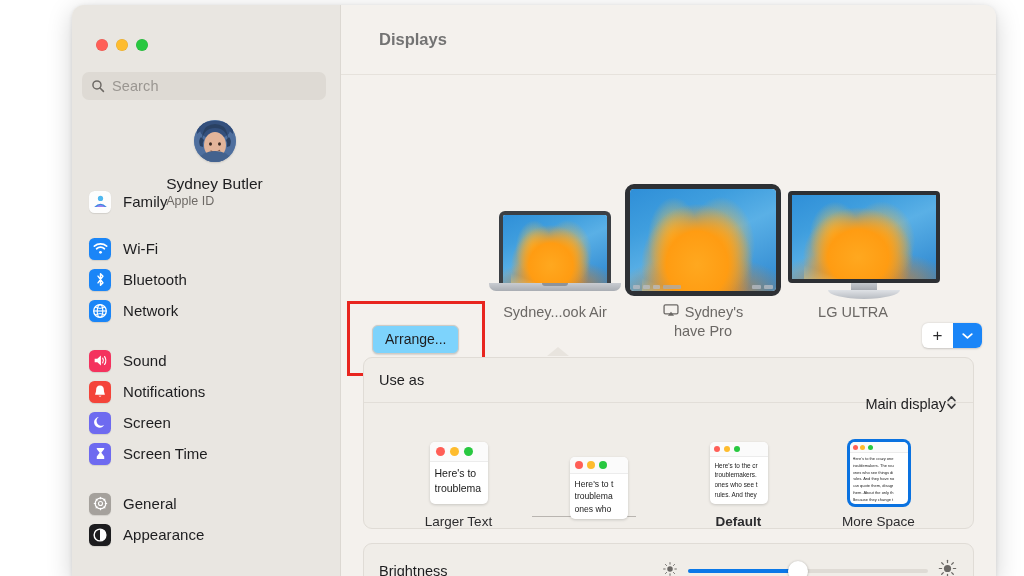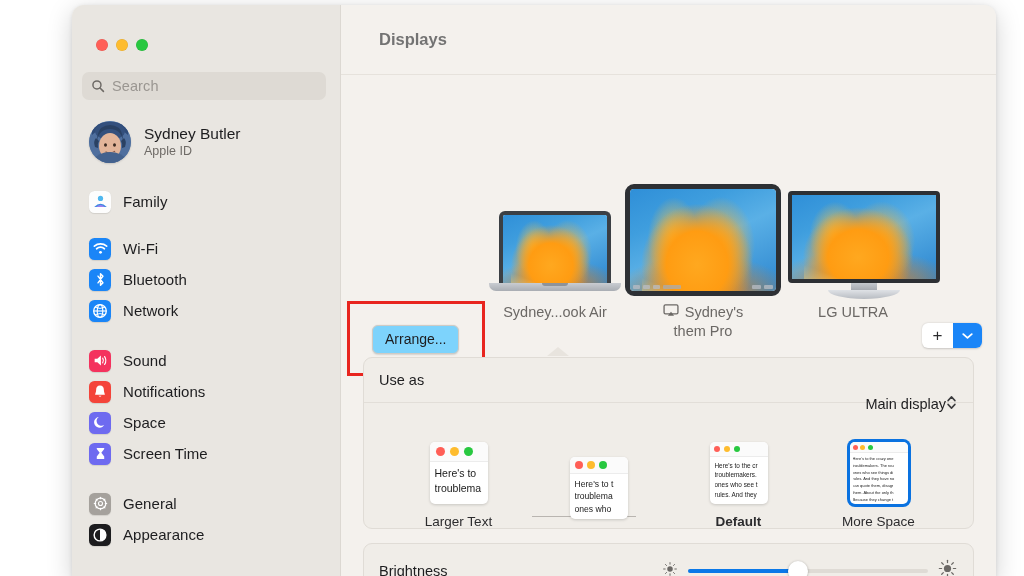--- a/index.html
+++ b/index.html
@@ -67,21 +67,21 @@
     border-radius: 5.5px;
     display: flex; align-items: center; justify-content: center;
     color: #fff;
     box-shadow: 0 .5px 1px rgba(0,0,0,.10);
   }
   .sb-label { font-size: 15px; color: #1d1d1f; letter-spacing: .05px; }
 
   
   .sb-account {
     display: flex; align-items: center; gap: 13px;
-    padding: 6px 0 6px 17px; height: 56px;
+    padding: 6px 0 6px 17px; height: 56px; flex-direction: column;
   }
   .avatar {
     width: 42px; height: 42px; border-radius: 50%;
     overflow: hidden; flex: 0 0 42px;
     background: #5d7ea8;
     position: relative;
     box-shadow: 0 1px 2px rgba(0,0,0,.15);
   }
   .acct-name { font-size: 15.5px; color: #1d1d1f; line-height: 1.15; }
   .acct-sub { font-size: 12.5px; color: #6e6a66; line-height: 1.25; margin-top: 1px; }
@@ -446,21 +446,21 @@
           </span>
           <span class="sb-label">Notifications</span>
         </div>
 
         <div class="sb-row">
           <span class="sb-icon" style="background:#6e6af0;">
             <svg width="14" height="15" viewBox="0 0 16 17">
               <path d="M12.8 11.4 A6.2 6.2 0 1 1 6.6 2.1 A5 5 0 0 0 12.8 11.4Z" fill="#fff"></path>
             </svg>
           </span>
-          <span class="sb-label">Space</span>
+          <span class="sb-label">Screen</span>
         </div>
 
         <div class="sb-row">
           <span class="sb-icon" style="background:#6e6af0;">
             <svg width="13" height="15" viewBox="0 0 14 16">
               <path d="M3 2 L11 2 L11 3.2 L7.9 7.2 L11 11.2 L11 14 L3 14 L3 11.2 L6.1 7.2 L3 3.2Z" fill="#fff"></path>
             </svg>
           </span>
           <span class="sb-label">Screen Time</span>
         </div>
@@ -549,21 +549,21 @@
           <div class="dev-caption caption-ipad">
             <div class="airplay-line">
               <span>
                 <svg width="16" height="13" viewBox="0 0 18 15">
                   <rect x="1" y="1" width="16" height="10.5" rx="1.6" fill="none" stroke="#6b6865" stroke-width="1.5"></rect>
                   <path d="M9 9 L12.6 13.6 L5.4 13.6 Z" fill="#6b6865"></path>
                 </svg>
               </span>
               <span class="dev-sub">Sydney's</span>
             </div>
-            <div class="dev-sub">them Pro</div>
+            <div class="dev-sub">have Pro</div>
           </div>
 
           <div class="dev-caption caption-mon">
             <div class="dev-sub">LG ULTRA</div>
           </div>
 
           <div class="caret"></div>
 
           <div class="arrange-btn">Arrange...</div>
           <div class="red-box"></div>

